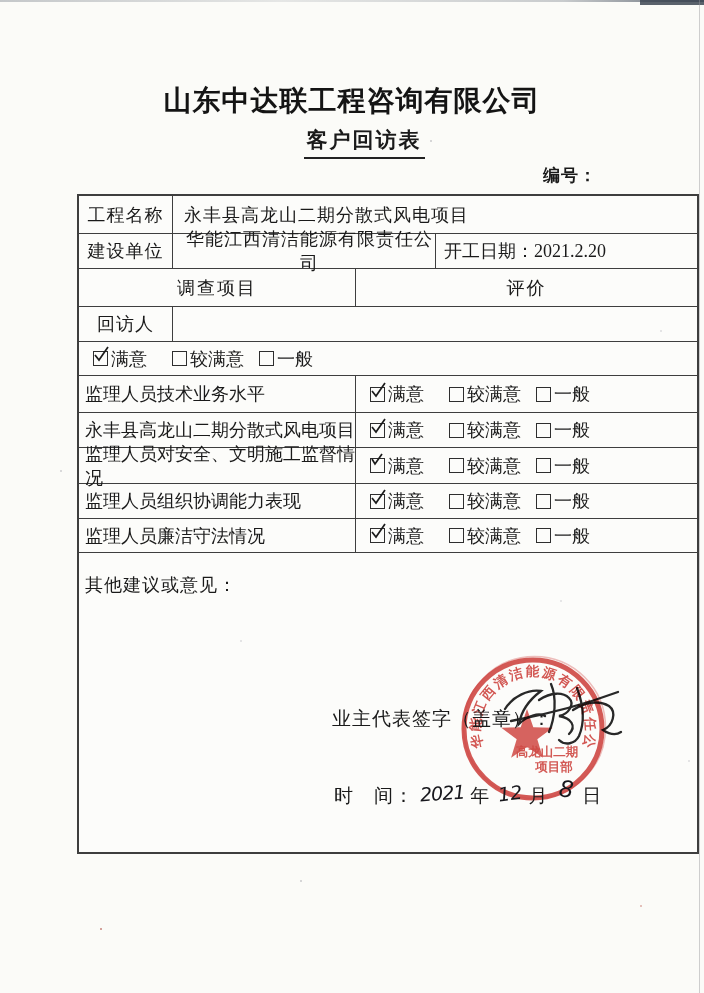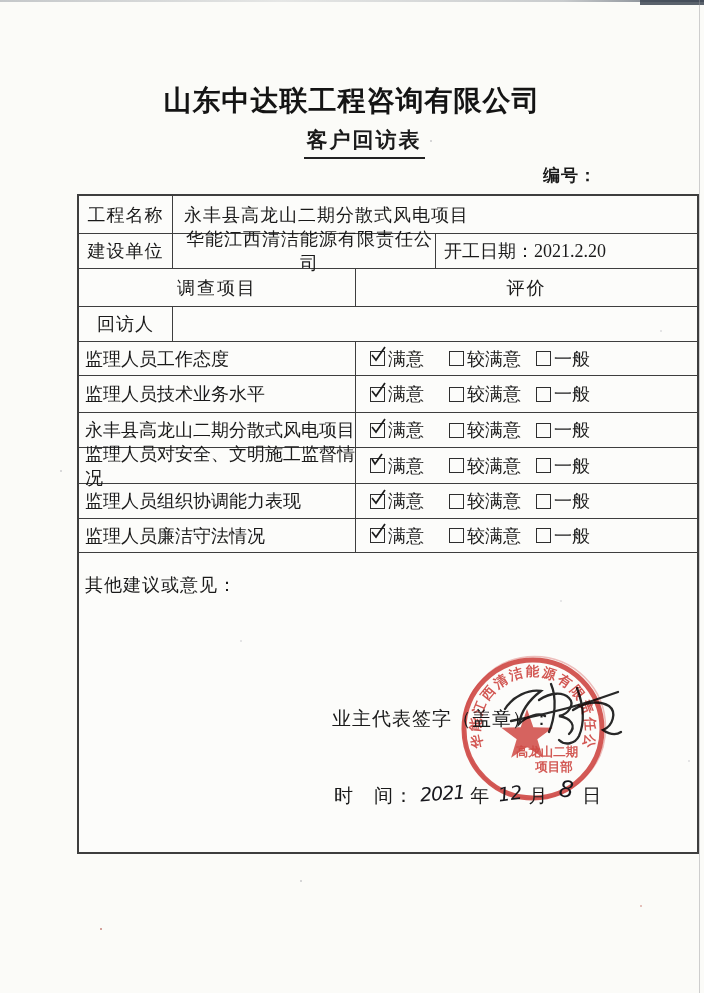--- a/index.html
+++ b/index.html
@@ -99,21 +99,20 @@
     <div class="cell hdr-item">调查项目</div>
     <div class="cell hdr-rating">评价</div>
   </div>
 
   <div class="row" style="height:35px">
     <div class="cell lbl-cell">回访人</div>
     <div class="cell val-cell"></div>
   </div>
 
   <div class="row" style="height:34px">
-    <div class="cell item-cell">监理人员工作态度</div>
     <div class="cell rating-cell">
       <span class="opt opt1">
           <span class="cb">
             <svg width="18" height="19">
               <polyline points="3,11 7,16 16,3" fill="none" stroke="#1b1b1b" stroke-width="1.7"></polyline>
             </svg>
           </span>
           <span>满意</span>
         </span>
       <span class="opt opt2">

